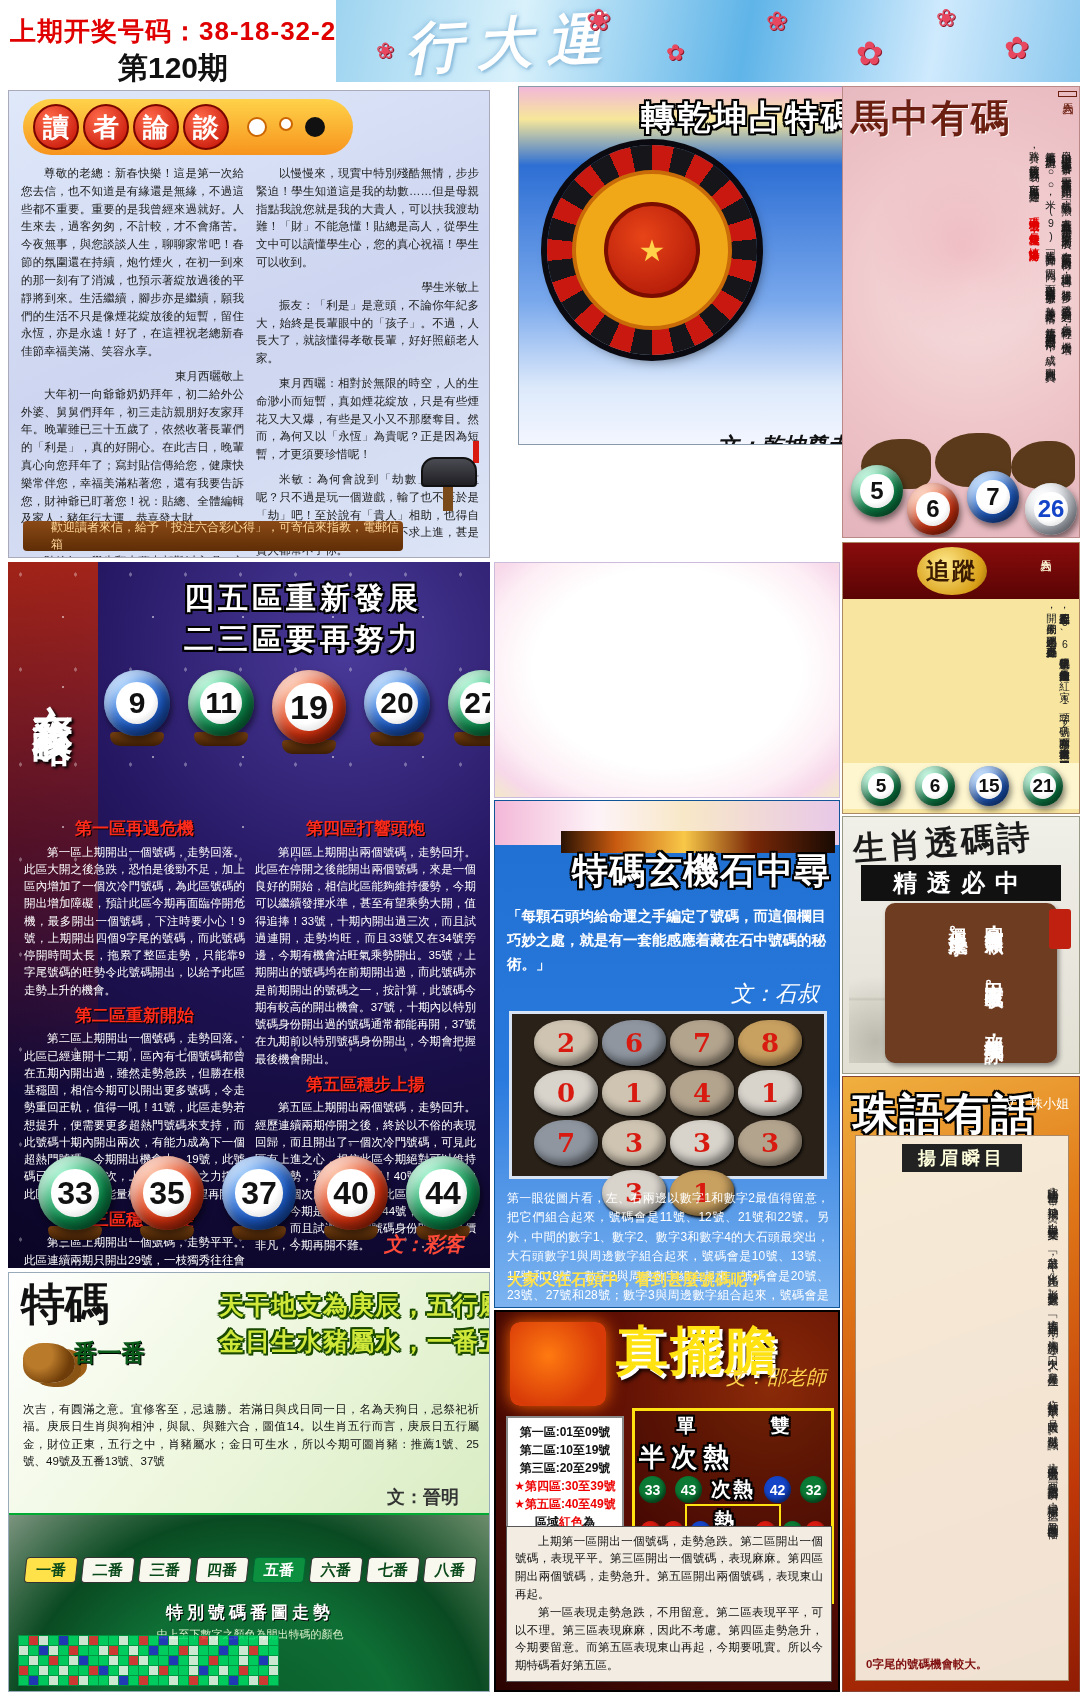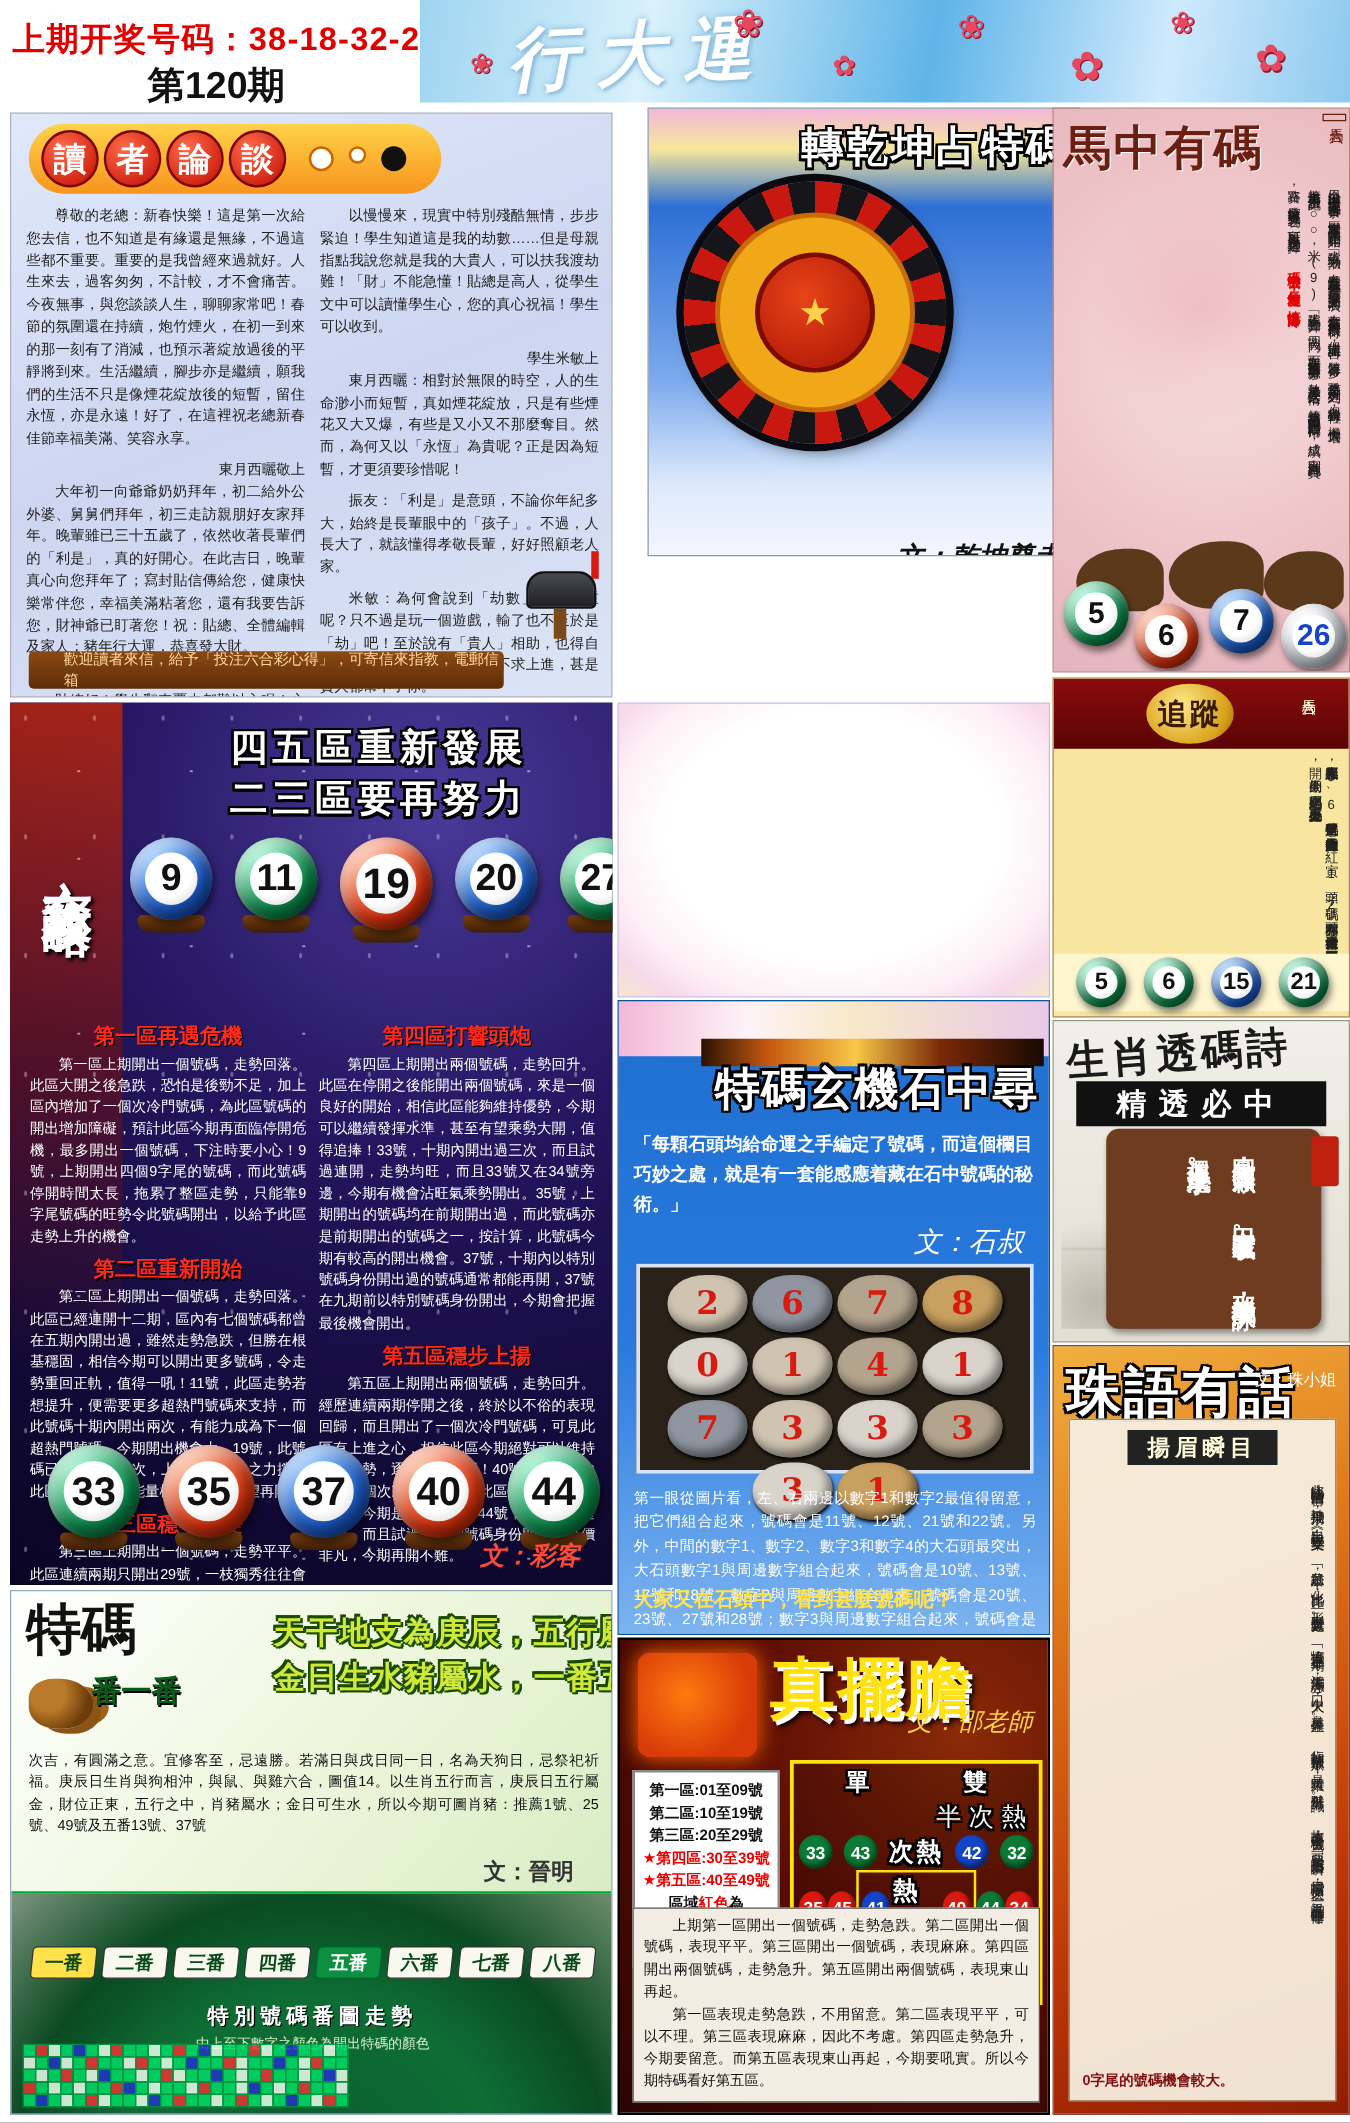--- a/index.html
+++ b/index.html
@@ -126,21 +126,21 @@
   
   #zhen { left:494px; top:1310px; width:346px; height:382px; background:radial-gradient(circle at 80% 20%, #8a2a08 0%, #5a0c04 45%, #2a0402 100%); border:2px solid #000; }
   #zhen-flame { position:absolute; left:14px; top:10px; width:96px; height:84px; background:radial-gradient(circle at 40% 40%, #ff7a10, #d83a08 70%); border-radius:10px; box-shadow:0 0 18px #f60; }
   #zhen-title { position:absolute; left:120px; top:4px; font-size:52px; font-weight:bold; color:#ffe210; text-shadow:3px 3px 0 #fff, 5px 5px 4px #000; letter-spacing:2px; }
   #zhen-sig { position:absolute; right:12px; top:52px; color:#ffd24a; font-size:20px; font-family:"DejaVu Serif",serif; font-style:italic; }
   #zhen-zones { position:absolute; left:10px; top:104px; width:118px; background:#fff; border:2px solid #888; padding:5px 4px; font-size:12px; font-weight:bold; color:#111; text-align:center; line-height:1.5; }
   #zhen-zones .star { color:#e00; }
   #zhen-zones .redw { color:#e00; }
   #zhen-grid { position:absolute; left:136px; top:96px; width:202px; height:196px; border:3px solid #ffe210; background:#00000030; padding:2px 4px; }
   .zg-head { display:flex; justify-content:space-around; font-size:19px; font-weight:bold; margin-bottom:1px; }
-  .zg-band { text-align:right; font-size:20px; font-weight:normal; letter-spacing:6px; }
+  .zg-band { text-align:left; font-size:26px; font-weight:bold; letter-spacing:6px; }
   .zg-row { display:flex; align-items:center; justify-content:space-between; margin:1px 0; }
   .zg-mid { font-size:20px; font-weight:bold; letter-spacing:2px; }
   .zg-chip { width:27px; height:27px; border-radius:50%; display:flex; align-items:center; justify-content:center; color:#fff; font-size:14px; font-weight:bold; box-shadow:inset -2px -3px 4px rgba(0,0,0,.5); }
   .zg-chip.g { background:#0a7a34; } .zg-chip.b { background:#1444c8; } .zg-chip.r { background:#d81a10; }
   .hotbox { display:flex; align-items:center; gap:2px; border:2px solid #ffe210; padding:1px 2px; }
   #zhen-body { position:absolute; left:10px; bottom:8px; width:326px; background:#f2ece2; border:1px solid #555; padding:6px 8px; font-size:11.5px; line-height:1.55; color:#111; text-align:justify; }
   #zhen-body p { text-indent:2em; }
 
   
   #horse { left:842px; top:86px; width:238px; height:452px; background:radial-gradient(circle at 55% 45%, #f6dede 0%, #eec4c8 55%, #e4b4bc 100%); border:1px solid #b88; }
@@ -220,22 +220,22 @@
       <div class="col">
         <p>尊敬的老總：新春快樂！這是第一次給您去信，也不知道是有緣還是無緣，不過這些都不重要。重要的是我曾經來過就好。人生來去，過客匆匆，不計較，才不會痛苦。今夜無事，與您談談人生，聊聊家常吧！春節的氛圍還在持續，炮竹煙火，在初一到來的那一刻有了消減，也預示著綻放過後的平靜將到來。生活繼續，腳步亦是繼續，願我們的生活不只是像煙花綻放後的短暫，留住永恆，亦是永遠！好了，在這裡祝老總新春佳節幸福美滿、笑容永享。</p>
         <span class="sig">東月西曬敬上</span>
         <p>大年初一向爺爺奶奶拜年，初二給外公外婆、舅舅們拜年，初三走訪親朋好友家拜年。晚輩雖已三十五歲了，依然收著長輩們的「利是」，真的好開心。在此吉日，晚輩真心向您拜年了；寫封貼信傳給您，健康快樂常伴您，幸福美滿粘著您，還有我要告訴您，財神爺已盯著您！祝：貼總、全體編輯及家人；豬年行大運，恭喜發大財。</p>
         <span class="sig">振友敬</span>
         <p>貼總好！學生翻來覆去都難以入眠！心中藏百味！再苦再難相信都會一天天過去！反思自己人生與命運！命運再差，但是搭上創富喜著貼總，學生也總不至於會落得如斯田地啊！到底是學生哪裡沒覺悟到！反思！應該還是時間問題！幻想中啥都可</p>
       </div>
       <div class="col">
         <p>以慢慢來，現實中特別殘酷無情，步步緊迫！學生知道這是我的劫數……但是母親指點我說您就是我的大貴人，可以扶我渡劫難！「財」不能急懂！貼總是高人，從學生文中可以讀懂學生心，您的真心祝福！學生可以收到。</p>
         <span class="sig">學生米敏上</span>
+        <p>振友：「利是」是意頭，不論你年紀多大，始終是長輩眼中的「孩子」。不過，人長大了，就該懂得孝敬長輩，好好照顧老人家。</p>
         <p>東月西曬：相對於無限的時空，人的生命渺小而短暫，真如煙花綻放，只是有些煙花又大又爆，有些是又小又不那麼奪目。然而，為何又以「永恆」為貴呢？正是因為短暫，才更須要珍惜呢！</p>
-        <p>振友：「利是」是意頭，不論你年紀多大，始終是長輩眼中的「孩子」。不過，人長大了，就該懂得孝敬長輩，好好照顧老人家。</p>
         <p>米敏：為何會說到「劫數」這麼嚴重呢？只不過是玩一個遊戲，輸了也不至於是「劫」吧！至於說有「貴人」相助，也得自己付出努力；若一味懶散，不求上進，甚是貴人都幫不了你。</p>
       </div>
     </div>
     <div id="mailbox">
       <div id="mb-flag"></div>
       <div id="mb-body"></div>
       <div id="mb-post"></div>
     </div>
     <div id="reader-foot">歡迎讀者來信，給予「投注六合彩心得」，可寄信來指教，電郵信箱</div>
   </div>

